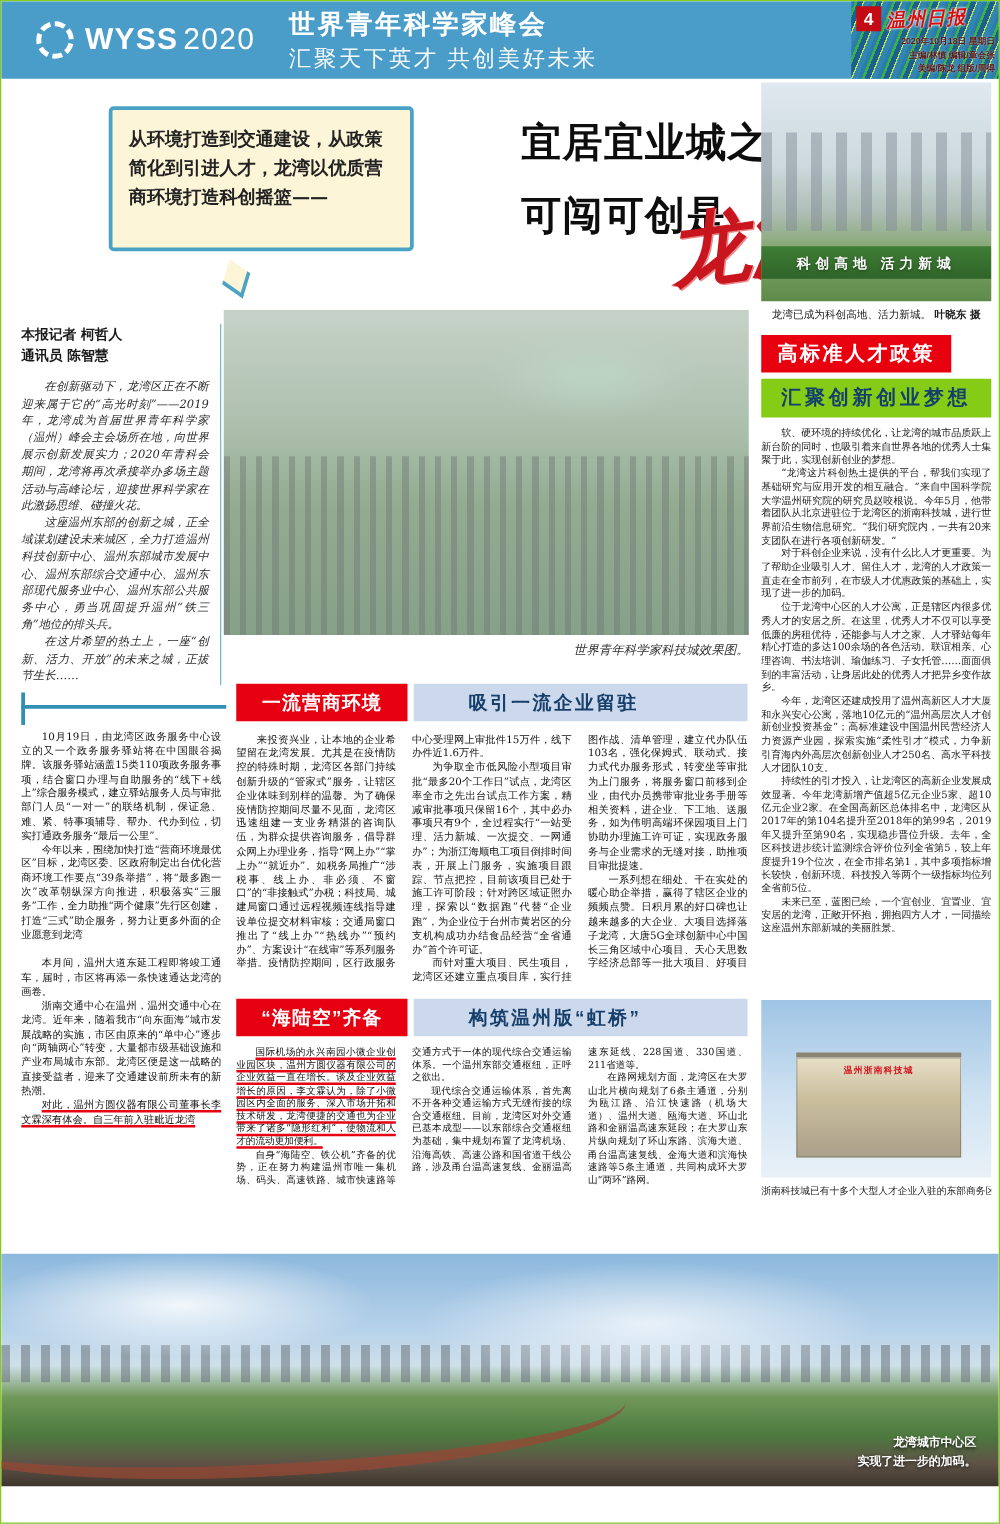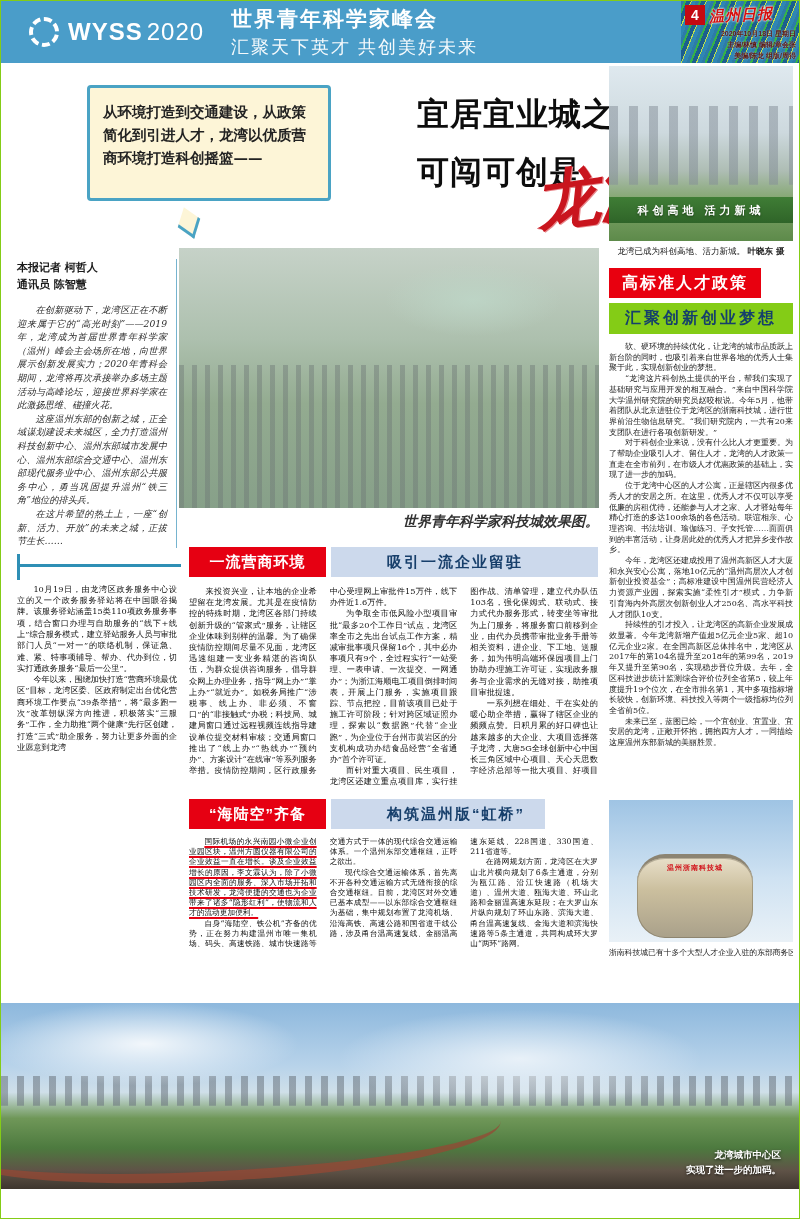--- a/index.html
+++ b/index.html
@@ -47,42 +47,42 @@
   
   .photo { position:absolute; overflow:hidden; }
   .aerial { left:178px; top:247px; width:420px; height:260px;
     background:
       radial-gradient(closest-side at 70% 20%, rgba(190,215,200,.8), transparent 70%),
       repeating-linear-gradient(90deg, rgba(110,120,118,.45) 0 5px, rgba(0,0,0,0) 5px 13px),
       linear-gradient(180deg,#c6d2c8 0%,#adc0ae 35%,#93ab90 60%,#87a089 100%);
     background-size:100% 100%, 100% 55%, 100% 100%;
     background-position:0 0, 0 100%, 0 0; background-repeat:no-repeat; }
   .aerial-cap { position:absolute; left:330px; top:512px; width:268px; text-align:right;
-    font-size:14px; font-style:italic; color:#333;font-weight:bold; }
+    font-size:10px; font-style:italic; color:#333; }
   
   .rail-left { position:absolute; left:16px; top:258px; width:160px; }
   .rail-top { border-right:1px solid #76b4cf; padding-right:9px; min-height:272px; }
   .byline { font-size:11px; font-weight:700; line-height:1.55; margin-bottom:10px; }
   .intro p { font-size:9.2px; line-height:13.6px; font-style:italic; color:#2b2b2b;
     text-align:justify; text-indent:2em; }
   .rail-divider { position:relative; height:26px; margin:6px 0 4px; }
   .rail-divider .h { position:absolute; left:0; right:-4px; top:10px; height:3px; background:#2f8fb5; }
   .rail-divider .v { position:absolute; left:0; top:0; width:3px; height:26px; background:#2f8fb5; }
   .newsbody p { font-size:8.2px; line-height:11.3px; text-align:justify; text-indent:2em; color:#111; }
   .newsbody p.marked { text-decoration:underline; text-decoration-color:#e60012; text-decoration-thickness:1.5px; text-underline-offset:2px; }
   .a1-lead { margin-top:4px; }
   .a2-lead { margin-top:12px; }
   
   .sec-head { position:absolute; display:flex; height:30px; font-family:"Liberation Sans", sans-serif; }
   .sec1-head { left:188px; top:546px; width:409px; }
-  .sec2-head { left:188px; top:798px; width:356px; }
+  .sec2-head { left:188px; top:798px; width:409px; }
   .tag-red { width:137px; background:#e60012; color:#fff; font-weight:800; font-size:15px;
     display:flex; align-items:center; justify-content:center; letter-spacing:1px; }
   .tag-blue { flex:1; margin-left:5px; background:#ccd9ec; color:#173f6b; font-weight:800;
-    font-size:15px; display:flex; align-items:center; padding-left:56px; letter-spacing:2px; }
+    font-size:15px; display:flex; align-items:center; padding-left:44px; letter-spacing:2px; }
   .sec1-body { position:absolute; left:188px; top:585px; width:409px; height:206px; overflow:hidden;
     column-count:3; column-gap:13px; }
   .sec1-body p { font-size:8.2px; line-height:11.2px; }
   .sec2-body { position:absolute; left:188px; top:836px; width:409px; height:116px; overflow:hidden;
     column-count:3; column-gap:13px; }
   .sec2-body p { font-size:7.7px; line-height:10.2px; }
   
   .rail-right { position:absolute; left:608px; top:65px; width:184px; }
   .rphoto1 { position:relative; height:175px;
     background:
@@ -98,24 +98,24 @@
   .rtag { margin-top:10px; width:152px; height:30px; background:#e8000f; color:#fff;
     font-family:"Liberation Sans", sans-serif; font-weight:800; font-size:16px;
     display:flex; align-items:center; justify-content:center; letter-spacing:2px; }
   .rtitle { margin-top:5px; height:31px; background:#84cc16; color:#15406b;
     font-family:"Liberation Sans", sans-serif; font-weight:800; font-size:16px;
     display:flex; align-items:center; justify-content:center; letter-spacing:3px; }
   .rbody { margin-top:8px; height:452px; overflow:hidden; }
   .rbody p { font-size:8px; line-height:10.7px; text-align:justify; text-indent:2em; }
   .rphoto2 { position:relative; margin-top:6px; height:142px;
     background:linear-gradient(180deg,#9fc4e4 0%,#cfe2f2 55%,#e9f1f7 100%); }
-  .rbuilding { position:absolute; left:28px; bottom:4px; width:116px; height:84px;
+  .rbuilding { position:absolute; left:28px; bottom:16px; width:132px; height:84px;
     background:linear-gradient(180deg,#e8dfC9 0%,#cbbf9e 40%,#a9a08a 100%);
     border-top:4px solid #8c8472;
-    box-shadow:inset 0 0 0 1px rgba(90,80,60,.35);border-radius:28px; }
+    box-shadow:inset 0 0 0 1px rgba(90,80,60,.35); }
   .rbuilding-sign { position:absolute; top:5px; left:0; right:0; text-align:center;
     color:#d2121a; font-size:7px; font-weight:700; letter-spacing:1px; }
   .rcap2 { margin-top:5px; font-size:7.8px; color:#222; text-align:center; white-space:nowrap; overflow:hidden; }
   
   .panorama { position:absolute; left:0; right:0; top:1002px; height:186px;
     background:
       radial-gradient(ellipse 220px 60px at 18% 22%, rgba(255,255,255,.85), transparent 70%),
       radial-gradient(ellipse 260px 70px at 65% 30%, rgba(255,255,255,.7), transparent 70%),
       repeating-linear-gradient(90deg, rgba(105,115,125,.55) 0 7px, rgba(0,0,0,0) 7px 16px),
       linear-gradient(180deg,#8db8dd 0%,#b8d3ea 34%,#cfdfe9 48%,#6f9758 62%,#4d7a3f 78%,#5f5347 90%,#3e362e 100%);
@@ -178,29 +178,34 @@
         </div>
     </div>
     <div class="rail-divider">
         <span class="v"></span>
         <span class="h"></span>
       </div>
     <div class="newsbody a1-lead">
         <p>10月19日，由龙湾区政务服务中心设立的又一个政务服务驿站将在中国眼谷揭牌。该服务驿站涵盖15类110项政务服务事项，结合窗口办理与自助服务的“线下+线上”综合服务模式，建立驿站服务人员与审批部门人员“一对一”的联络机制，保证急、难、紧、特事项辅导、帮办、代办到位，切实打通政务服务“最后一公里”。</p>
         <p>今年以来，围绕加快打造“营商环境最优区”目标，龙湾区委、区政府制定出台优化营商环境工作要点“39条举措”，将“最多跑一次”改革朝纵深方向推进，积极落实“三服务”工作，全力助推“两个健康”先行区创建，打造“三式”助企服务，努力让更多外面的企业愿意到龙湾</p>
       </div>
+    <div class="newsbody a2-lead">
+        <p>本月间，温州大道东延工程即将竣工通车，届时，市区将再添一条快速通达龙湾的画卷。</p>
+        <p>浙南交通中心在温州，温州交通中心在龙湾。近年来，随着我市“向东面海”城市发展战略的实施，市区由原来的“单中心”逐步向“两轴两心”转变，大量都市级基础设施和产业布局城市东部。龙湾区便是这一战略的直接受益者，迎来了交通建设前所未有的新热潮。</p>
+        <p class="marked">对此，温州方圆仪器有限公司董事长李文霖深有体会。自三年前入驻毗近龙湾</p>
+      </div>
   </div>
 
   <div class="sec-head sec1-head">
     <div class="tag-red">一流营商环境</div>
     <div class="tag-blue">吸引一流企业留驻</div>
   </div>
   <div class="sec1-body newsbody">
       <p>来投资兴业，让本地的企业希望留在龙湾发展。尤其是在疫情防控的特殊时期，龙湾区各部门持续创新升级的“管家式”服务，让辖区企业体味到别样的温馨。为了确保疫情防控期间尽量不见面，龙湾区迅速组建一支业务精湛的咨询队伍，为群众提供咨询服务，倡导群众网上办理业务，指导“网上办”“掌上办”“就近办”。如税务局推广“涉税事、线上办、非必须、不窗口”的“非接触式”办税；科技局、城建局窗口通过远程视频连线指导建设单位提交材料审核；交通局窗口推出了“线上办”“热线办”“预约办”、方案设计“在线审”等系列服务举措。疫情防控期间，区行政服务中心受理网上审批件15万件，线下办件近1.6万件。</p>
-      <p>为争取全市低风险小型项目审批“最多20个工作日”试点，龙湾区率全市之先出台试点工作方案，精减审批事项只保留16个，其中必办事项只有9个，全过程实行“一站受理、一表申请、一次提交、一网通办”；为浙江海顺电工项目倒排时间表，开展上门服务，实施项目跟踪、节点把控，目前该项目已处于施工许可阶段；针对跨区域证照办理，探索以“数据跑”代替“企业跑”，为企业位于台州市黄岩区的分支机构成功办结食品经营“全省通办”首个许可证。</p>
+      <p>为争取全市低风险小型项目审批“最多20个工作日”试点，龙湾区率全市之先出台试点工作方案，精减审批事项只保留16个，其中必办事项只有9个，全过程实行“一站受理、活力新城、一次提交、一网通办”；为浙江海顺电工项目倒排时间表，开展上门服务，实施项目跟踪、节点把控，目前该项目已处于施工许可阶段；针对跨区域证照办理，探索以“数据跑”代替“企业跑”，为企业位于台州市黄岩区的分支机构成功办结食品经营“全省通办”首个许可证。</p>
       <p>而针对重大项目、民生项目，龙湾区还建立重点项目库，实行挂图作战、清单管理，建立代办队伍103名，强化保姆式、联动式、接力式代办服务形式，转变坐等审批为上门服务，将服务窗口前移到企业，由代办员携带审批业务手册等相关资料，进企业、下工地、送服务，如为伟明高端环保园项目上门协助办理施工许可证，实现政务服务与企业需求的无缝对接，助推项目审批提速。</p>
       <p>一系列想在细处、干在实处的暖心助企举措，赢得了辖区企业的频频点赞。日积月累的好口碑也让越来越多的大企业、大项目选择落子龙湾，大唐5G全球创新中心中国长三角区域中心项目、天心天思数字经济总部等一批大项目、好项目相继落地，龙湾正成为企业投资兴业的乐土。</p>
     </div>
 
   <div class="sec-head sec2-head">
     <div class="tag-red">“海陆空”齐备</div>
     <div class="tag-blue">构筑温州版“虹桥”</div>
   </div>
   <div class="sec2-body newsbody">
       <p class="marked">国际机场的永兴南园小微企业创业园区块，温州方圆仪器有限公司的企业效益一直在增长。谈及企业效益增长的原因，李文霖认为，除了小微园区内全面的服务、深入市场开拓和技术研发，龙湾便捷的交通也为企业带来了诸多“隐形红利”，使物流和人才的流动更加便利。</p>

